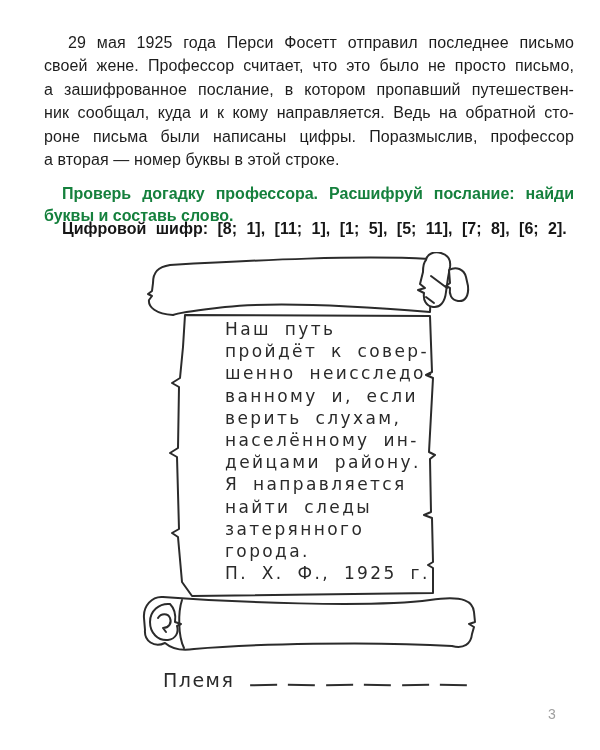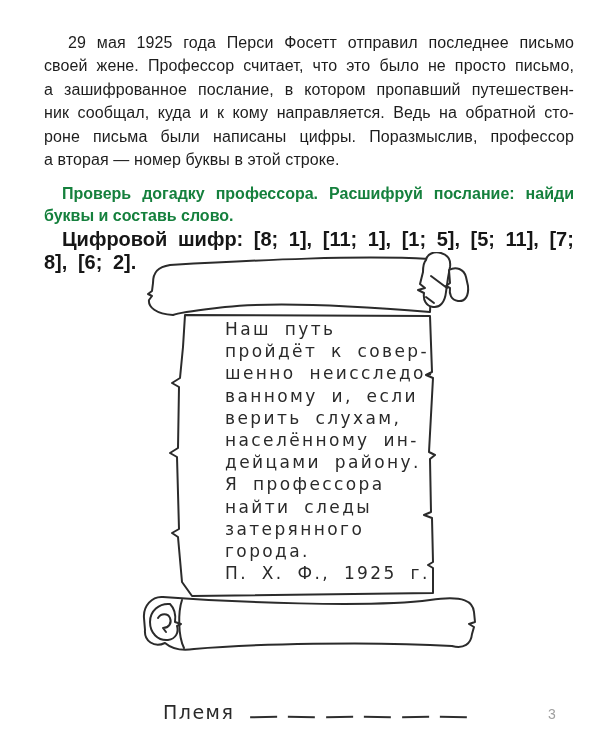--- a/index.html
+++ b/index.html
@@ -14,42 +14,42 @@
            font-size:16px; line-height:23.4px; letter-spacing:0.1px; }
   .j { text-align:justify; text-align-last:justify; }
   .ind-lg { text-indent:24px; }
   .ind-sm { text-indent:18px; }
 
   
   .task { position:absolute; left:44px; top:183px; width:530px;
           font-size:16px; line-height:21.5px; font-weight:700; color:#15803d; }
 
   
-  .cipher { position:absolute; left:44px; top:228px; width:540px;
-            font-size:20px; font-weight:700; color:#161616;
+  .cipher { position:absolute; left:44px; top:220px; width:540px;
+            font-size:16px; font-weight:700; color:#161616;
             text-indent:18px; word-spacing:5px; }
 
   
   .scroll-wrap { position:absolute; left:130px; top:252px; width:370px; height:407px; }
   .scroll-svg  { position:absolute; left:0; top:0; width:370px; height:407px; }
   .scroll-svg path { fill:#ffffff; stroke:#2b2b2b; stroke-width:2;
                      stroke-linejoin:round; stroke-linecap:round; }
   .scroll-svg path.nofill { fill:none; }
 
   .scroll-text { position:absolute; left:95px; top:66px; width:225px;
                  font-family:"DejaVu Sans", sans-serif; color:#2a2a2a;
                  font-size:17px; line-height:22.2px;
                  letter-spacing:2.4px; word-spacing:6px; white-space:nowrap; }
   .sig { margin-top:6px; }
 
   
   .answer { position:absolute; left:163px; top:669px;
             font-family:"DejaVu Sans", sans-serif; color:#2a2a2a;
             font-size:19px; letter-spacing:1.5px;
-            display:flex; align-items:flex-end;margin-top:32px; }
+            display:flex; align-items:flex-end; }
   .blanks { display:flex; margin-left:16px; padding-bottom:5px; }
   .blank { width:27px; height:12px; border-bottom:2.5px solid #2e2e2e; margin-right:11px; }
   .blank:nth-child(even) { transform:rotate(1.4deg); }
   .blank:nth-child(odd)  { transform:rotate(-1.2deg); }
 
   .page-number { position:absolute; left:548px; top:706px;
                  font-size:14px; color:#9f9f9f; }
 </style>
 </head>
 <body>
@@ -99,21 +99,21 @@
     </svg>
 
     <div class="scroll-text">
       <p>Наш путь</p>
       <p>пройдёт к совер-</p>
       <p>шенно неисследо-</p>
       <p>ванному и, если</p>
       <p>верить слухам,</p>
       <p>населённому ин-</p>
       <p>дейцами району.</p>
-      <p>Я профессора</p>
+      <p>Я направляется</p>
       <p>найти следы</p>
       <p>затерянного</p>
       <p>города.</p>
       <p class="sig">П. Х. Ф., 1925 г.</p>
     </div>
   </div>
 
   <div class="answer">
     <span>Племя</span>
     <span class="blanks">

